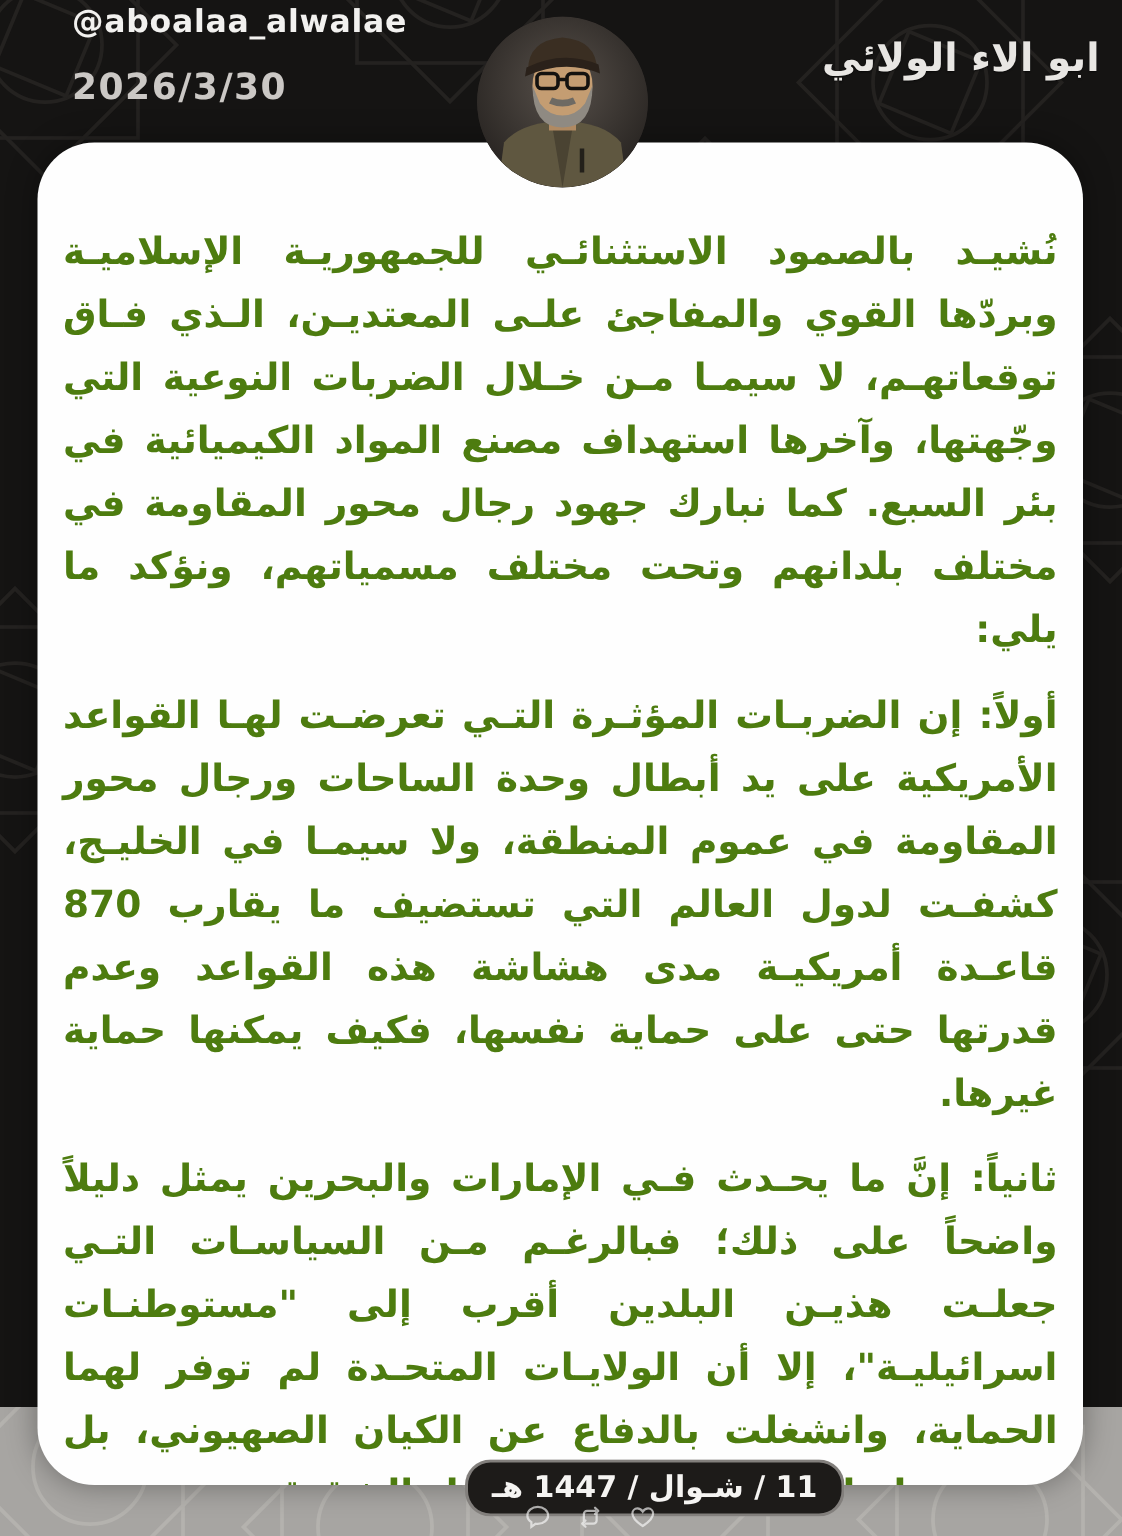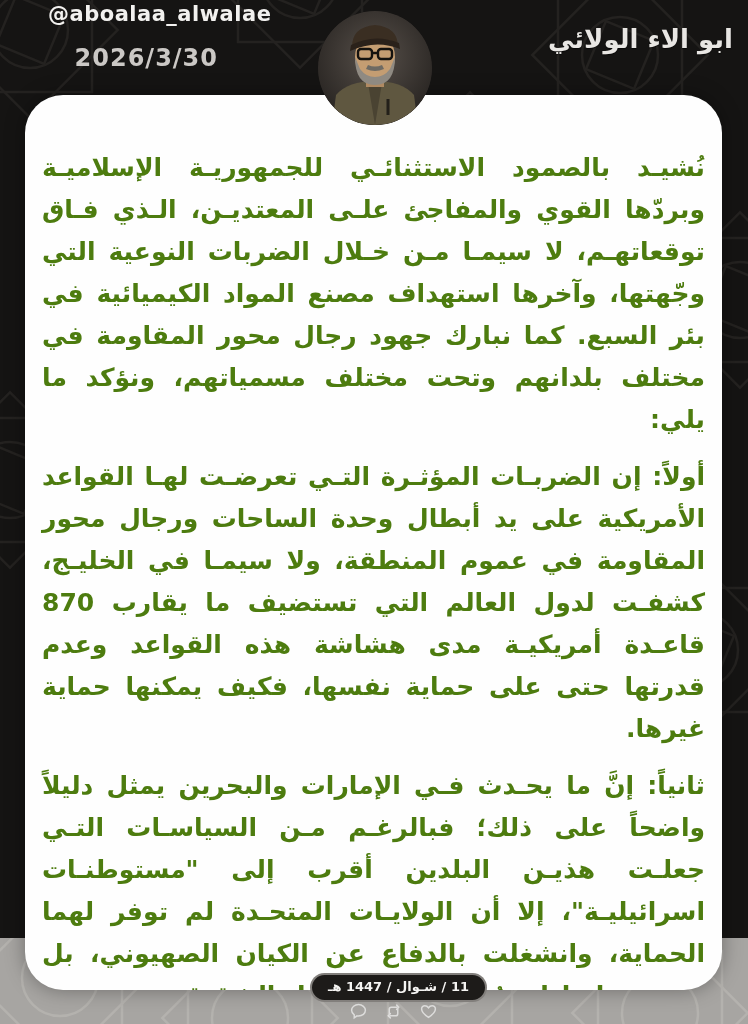--- a/index.html
+++ b/index.html
@@ -15,21 +15,21 @@
   .bg-bottom{
     position:absolute;left:0;top:938px;width:748px;height:86px;
     background:#a7a5a2;overflow:hidden;
   }
   .bg-top svg,.bg-bottom svg{position:absolute;left:0;top:0;}
   .username{
     position:absolute;left:48px;top:2px;width:170px;text-align:center;
     color:#f2f1ef;font-size:21px;font-weight:bold;letter-spacing:.5px;
   }
   .post-date{
-    position:absolute;left:48px;top:44px;width:170px;text-align:right;
+    position:absolute;left:48px;top:44px;width:170px;text-align:left;
     color:#cbc8c5;font-size:24px;font-weight:bold;letter-spacing:1px;
   }
   .account-title{
     position:absolute;right:15px;top:24px;
     color:#e8e6e3;font-size:26px;font-weight:bold;
     direction:rtl;text-shadow:0 1px 1px rgba(0,0,0,.6);
   }
   .card{
     position:absolute;left:25px;top:95px;width:697px;height:895px;
     background:#fefefe;border-radius:38px;
@@ -46,21 +46,21 @@
   }
   .post-text p{margin:0 0 15px 0;}
   .avatar{
     position:absolute;left:318px;top:11px;width:114px;height:114px;
     border-radius:50%;overflow:hidden;z-index:3;
     background:#2a2624;
   }
   .badge{
     position:absolute;left:310px;top:973px;z-index:4;
     background:#1d1b19;color:#f5f4f2;
-    direction:rtl;font-size:13px;font-weight:bold;
+    direction:rtl;font-size:20px;font-weight:bold;
     padding:4px 16px 6px 16px;border-radius:17px;
     border:2px solid rgba(185,182,178,.65);
     white-space:nowrap;
   }
   .actions{
     position:absolute;left:350px;top:1003px;z-index:4;
     display:flex;gap:18px;opacity:.65;
   }
   .actions svg{display:block;}
 </style>

